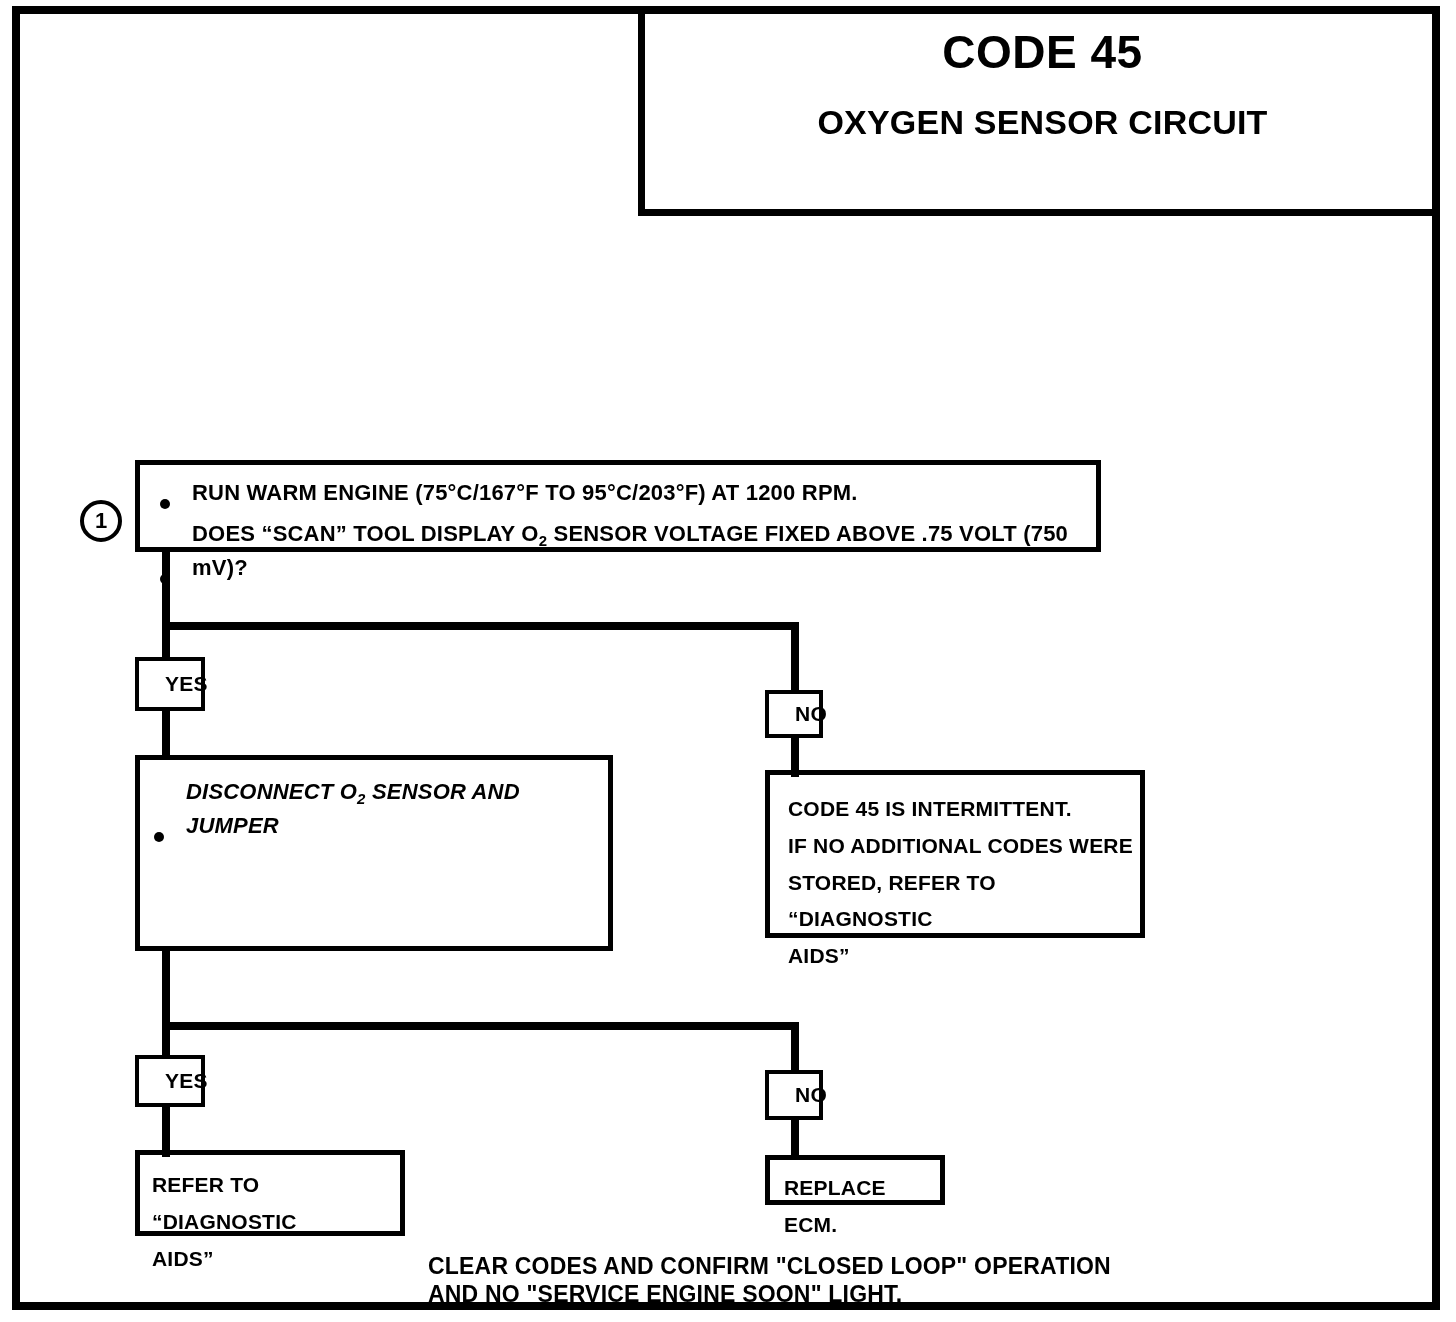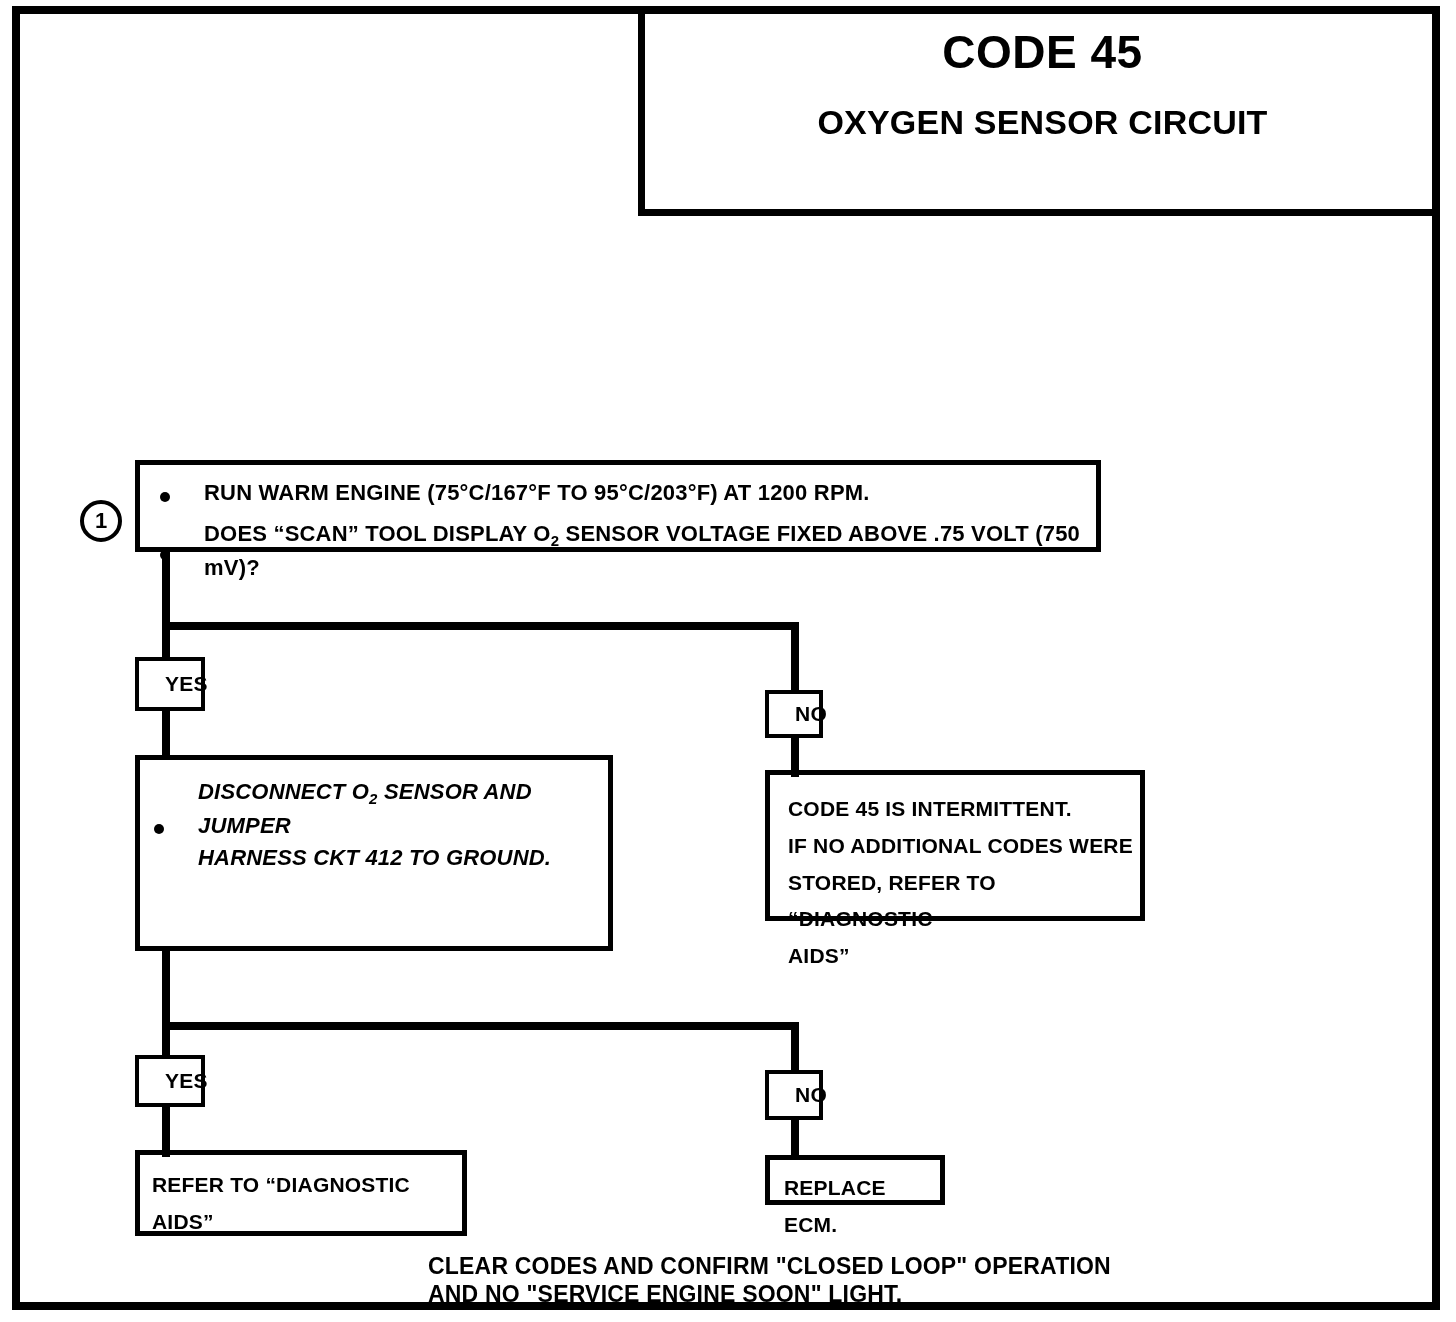--- a/index.html
+++ b/index.html
@@ -112,22 +112,21 @@
     justify-content: center;
     font-size: 22px;
     font-weight: bold;
     background: #fff;
     z-index: 6;
   }
 
   
   .bullet-row {
     display: flex;
-    align-items: center;
-    gap: 12px;
+    align-items: flex-end;
   }
   .bullet-dot {
     width: 10px;
     height: 10px;
     border-radius: 50%;
     background: #000;
     flex: 0 0 auto;
     margin-top: 9px;
     margin-right: 22px;
   }
@@ -147,24 +146,24 @@
 
   
   #box-step1 { left: 135px; top: 460px; width: 966px; height: 92px; }
   #box-step1 .inner { padding: 12px 0 0 20px; }
   #box-step1 .bullet-row + .bullet-row { margin-top: 9px; }
 
   #box-step2 { left: 135px; top: 755px; width: 478px; height: 196px; font-style: italic; }
   #box-step2 .inner { padding: 16px 0 0 14px; }
   #box-step2 .bullet-row + .bullet-row { margin-top: 6px; }
 
-  #box-intermittent { left: 765px; top: 770px; width: 380px; height: 151px; }
+  #box-intermittent { left: 765px; top: 770px; width: 380px; height: 168px; }
   #box-intermittent .inner { padding: 16px 0 0 18px; }
 
-  #box-diag-aids { left: 135px; top: 1150px; width: 332px; height: 86px; }
+  #box-diag-aids { left: 135px; top: 1150px; width: 270px; height: 86px; }
   #box-diag-aids .inner { padding: 12px 0 0 12px; }
 
   #box-replace-ecm { left: 765px; top: 1155px; width: 180px; height: 50px; }
   #box-replace-ecm .inner { padding: 10px 0 0 14px; }
 
   
   #footer-note {
     position: absolute;
     left: 428px;
     top: 1252px;
@@ -215,21 +214,20 @@
 
   <div class="vline" style="left:162px; top:705px; height:55px;"></div>
   <div class="vline" style="left:791px; top:732px; height:45px;"></div>
 
   <div class="flow-box" id="box-step2">
     <div class="inner">
       <div class="bullet-row">
         <span class="bullet-dot"></span>
         <span class="bullet-text">
           <span>DISCONNECT O</span><sub>2</sub><span> SENSOR AND JUMPER</span><br>
-          <span>HARNESS CKT 412 TO GROUND.</span>
         </span>
       </div>
     </div>
   </div>
 
   <div class="flow-box" id="box-intermittent">
     <div class="inner">
       <div class="plain-text">CODE 45 IS INTERMITTENT.</div>
       <div class="plain-text">IF NO ADDITIONAL CODES WERE</div>
       <div class="plain-text">STORED, REFER TO  “DIAGNOSTIC</div>

